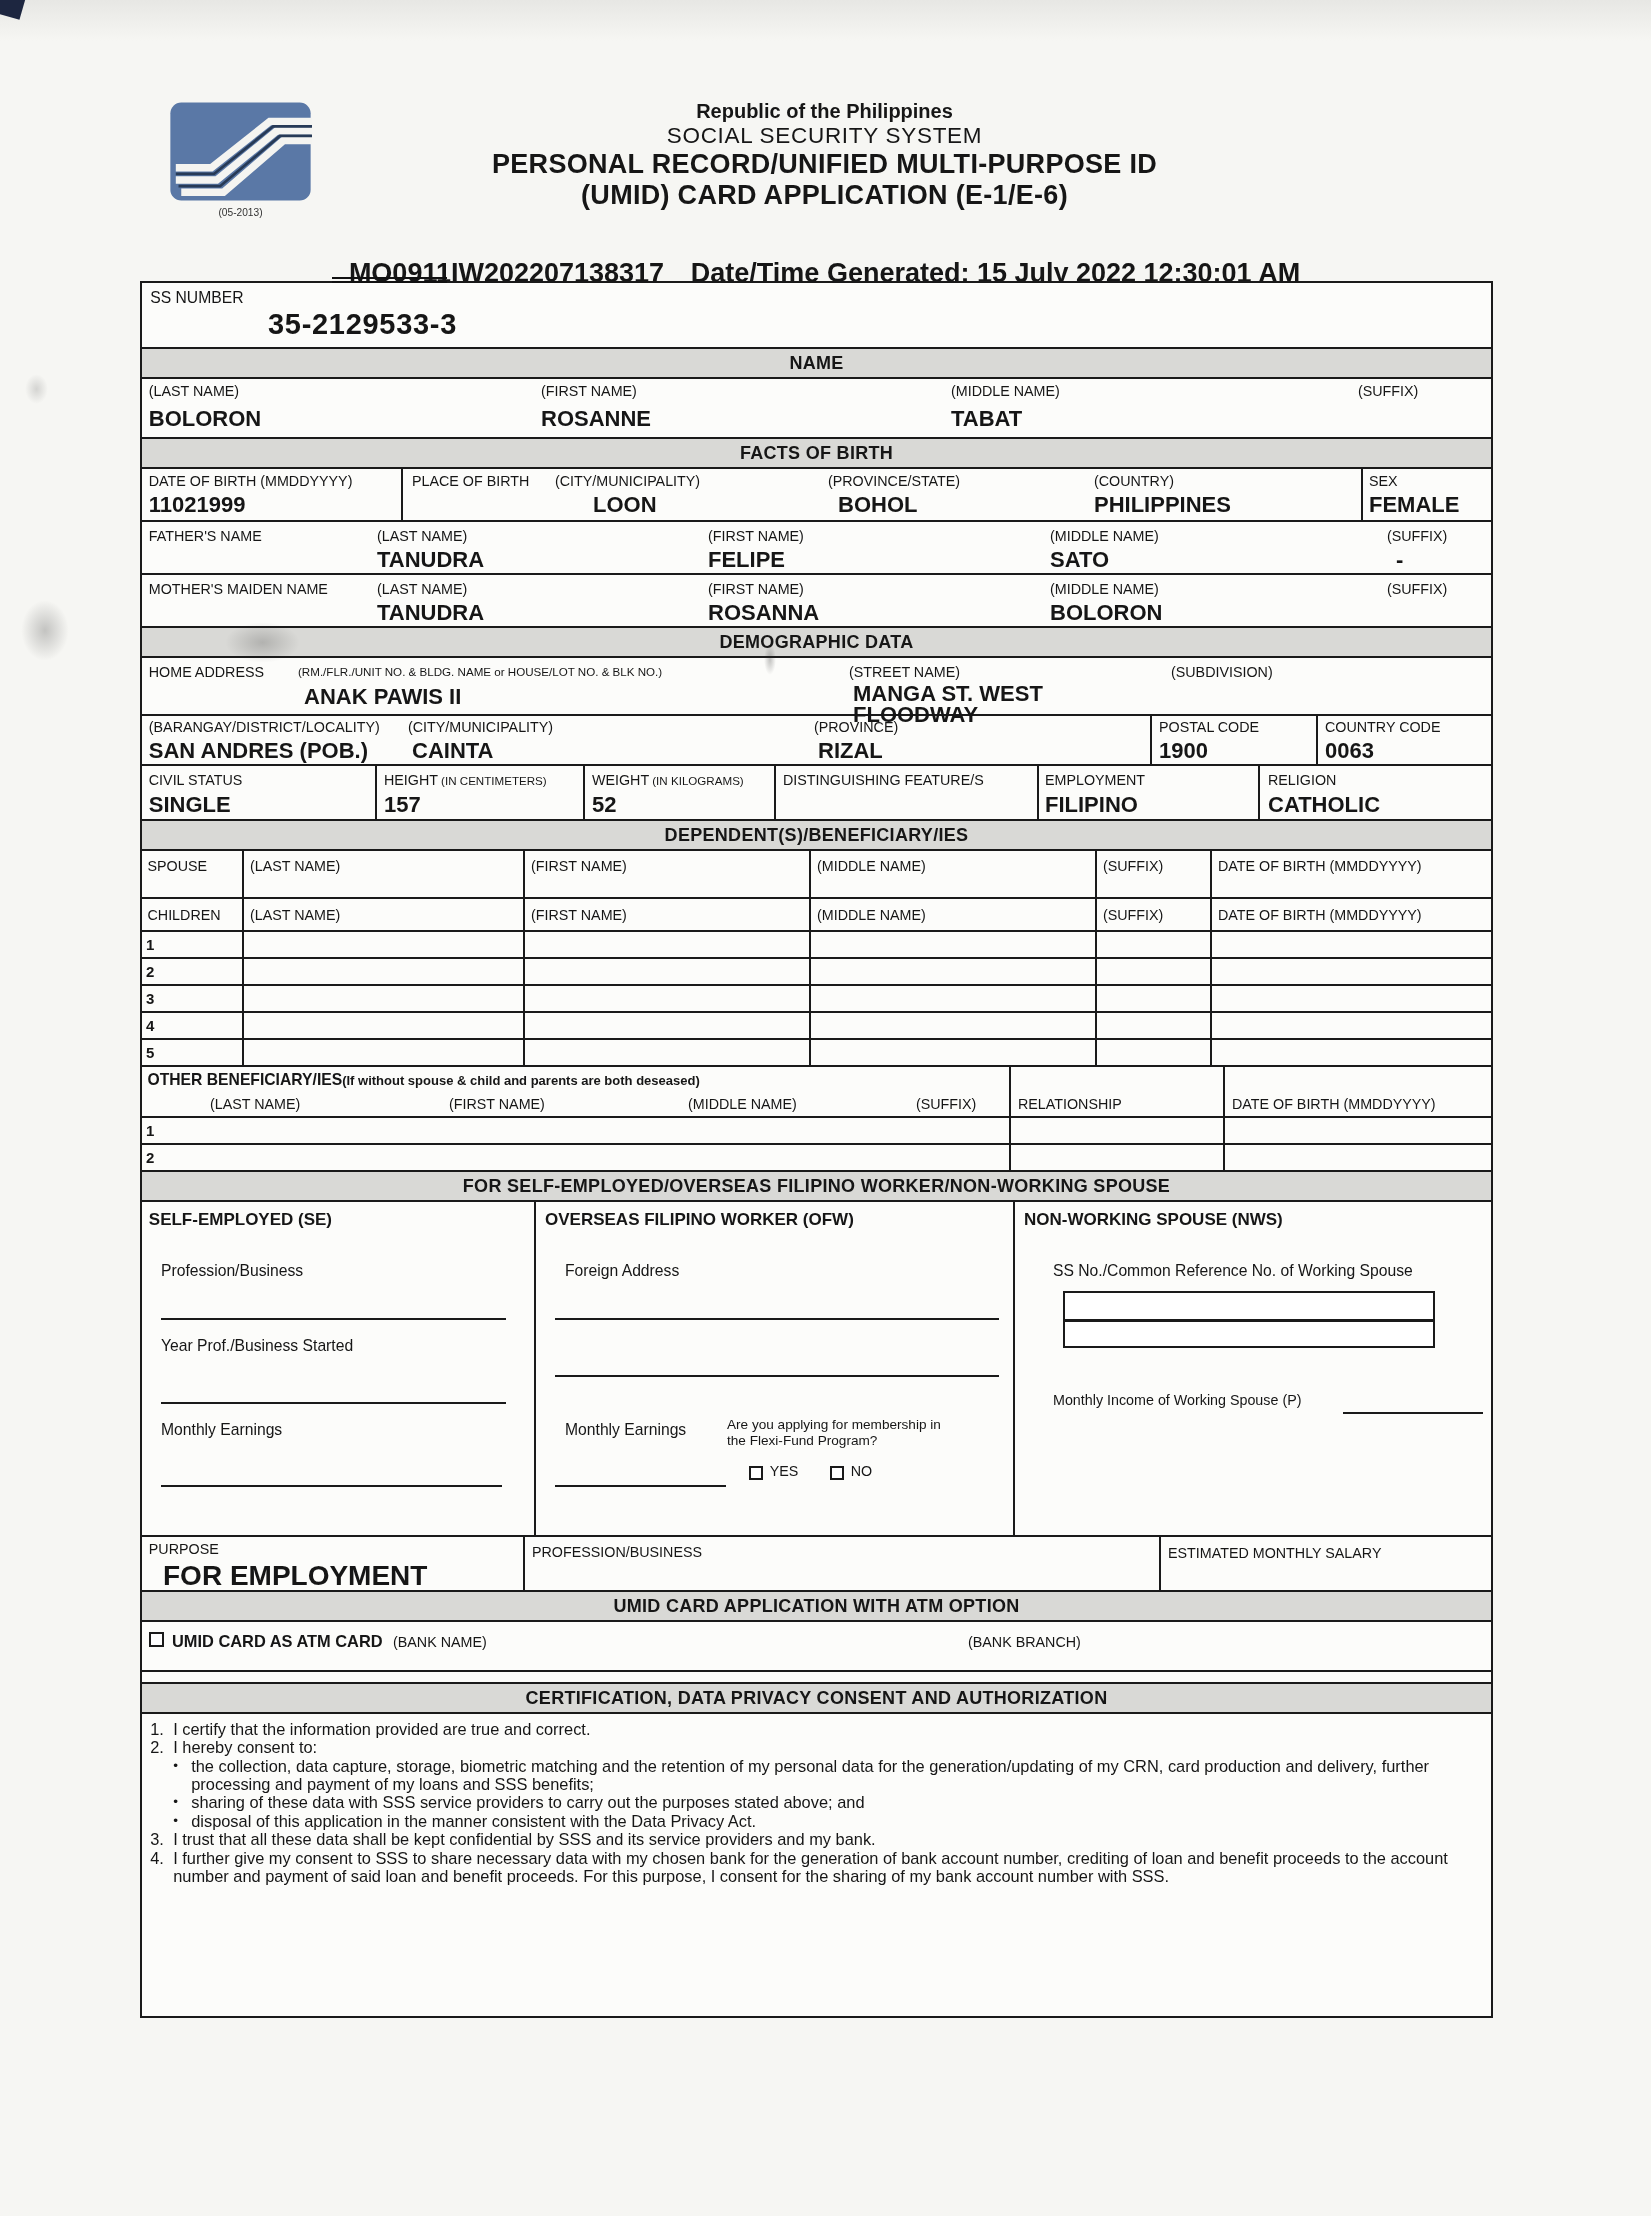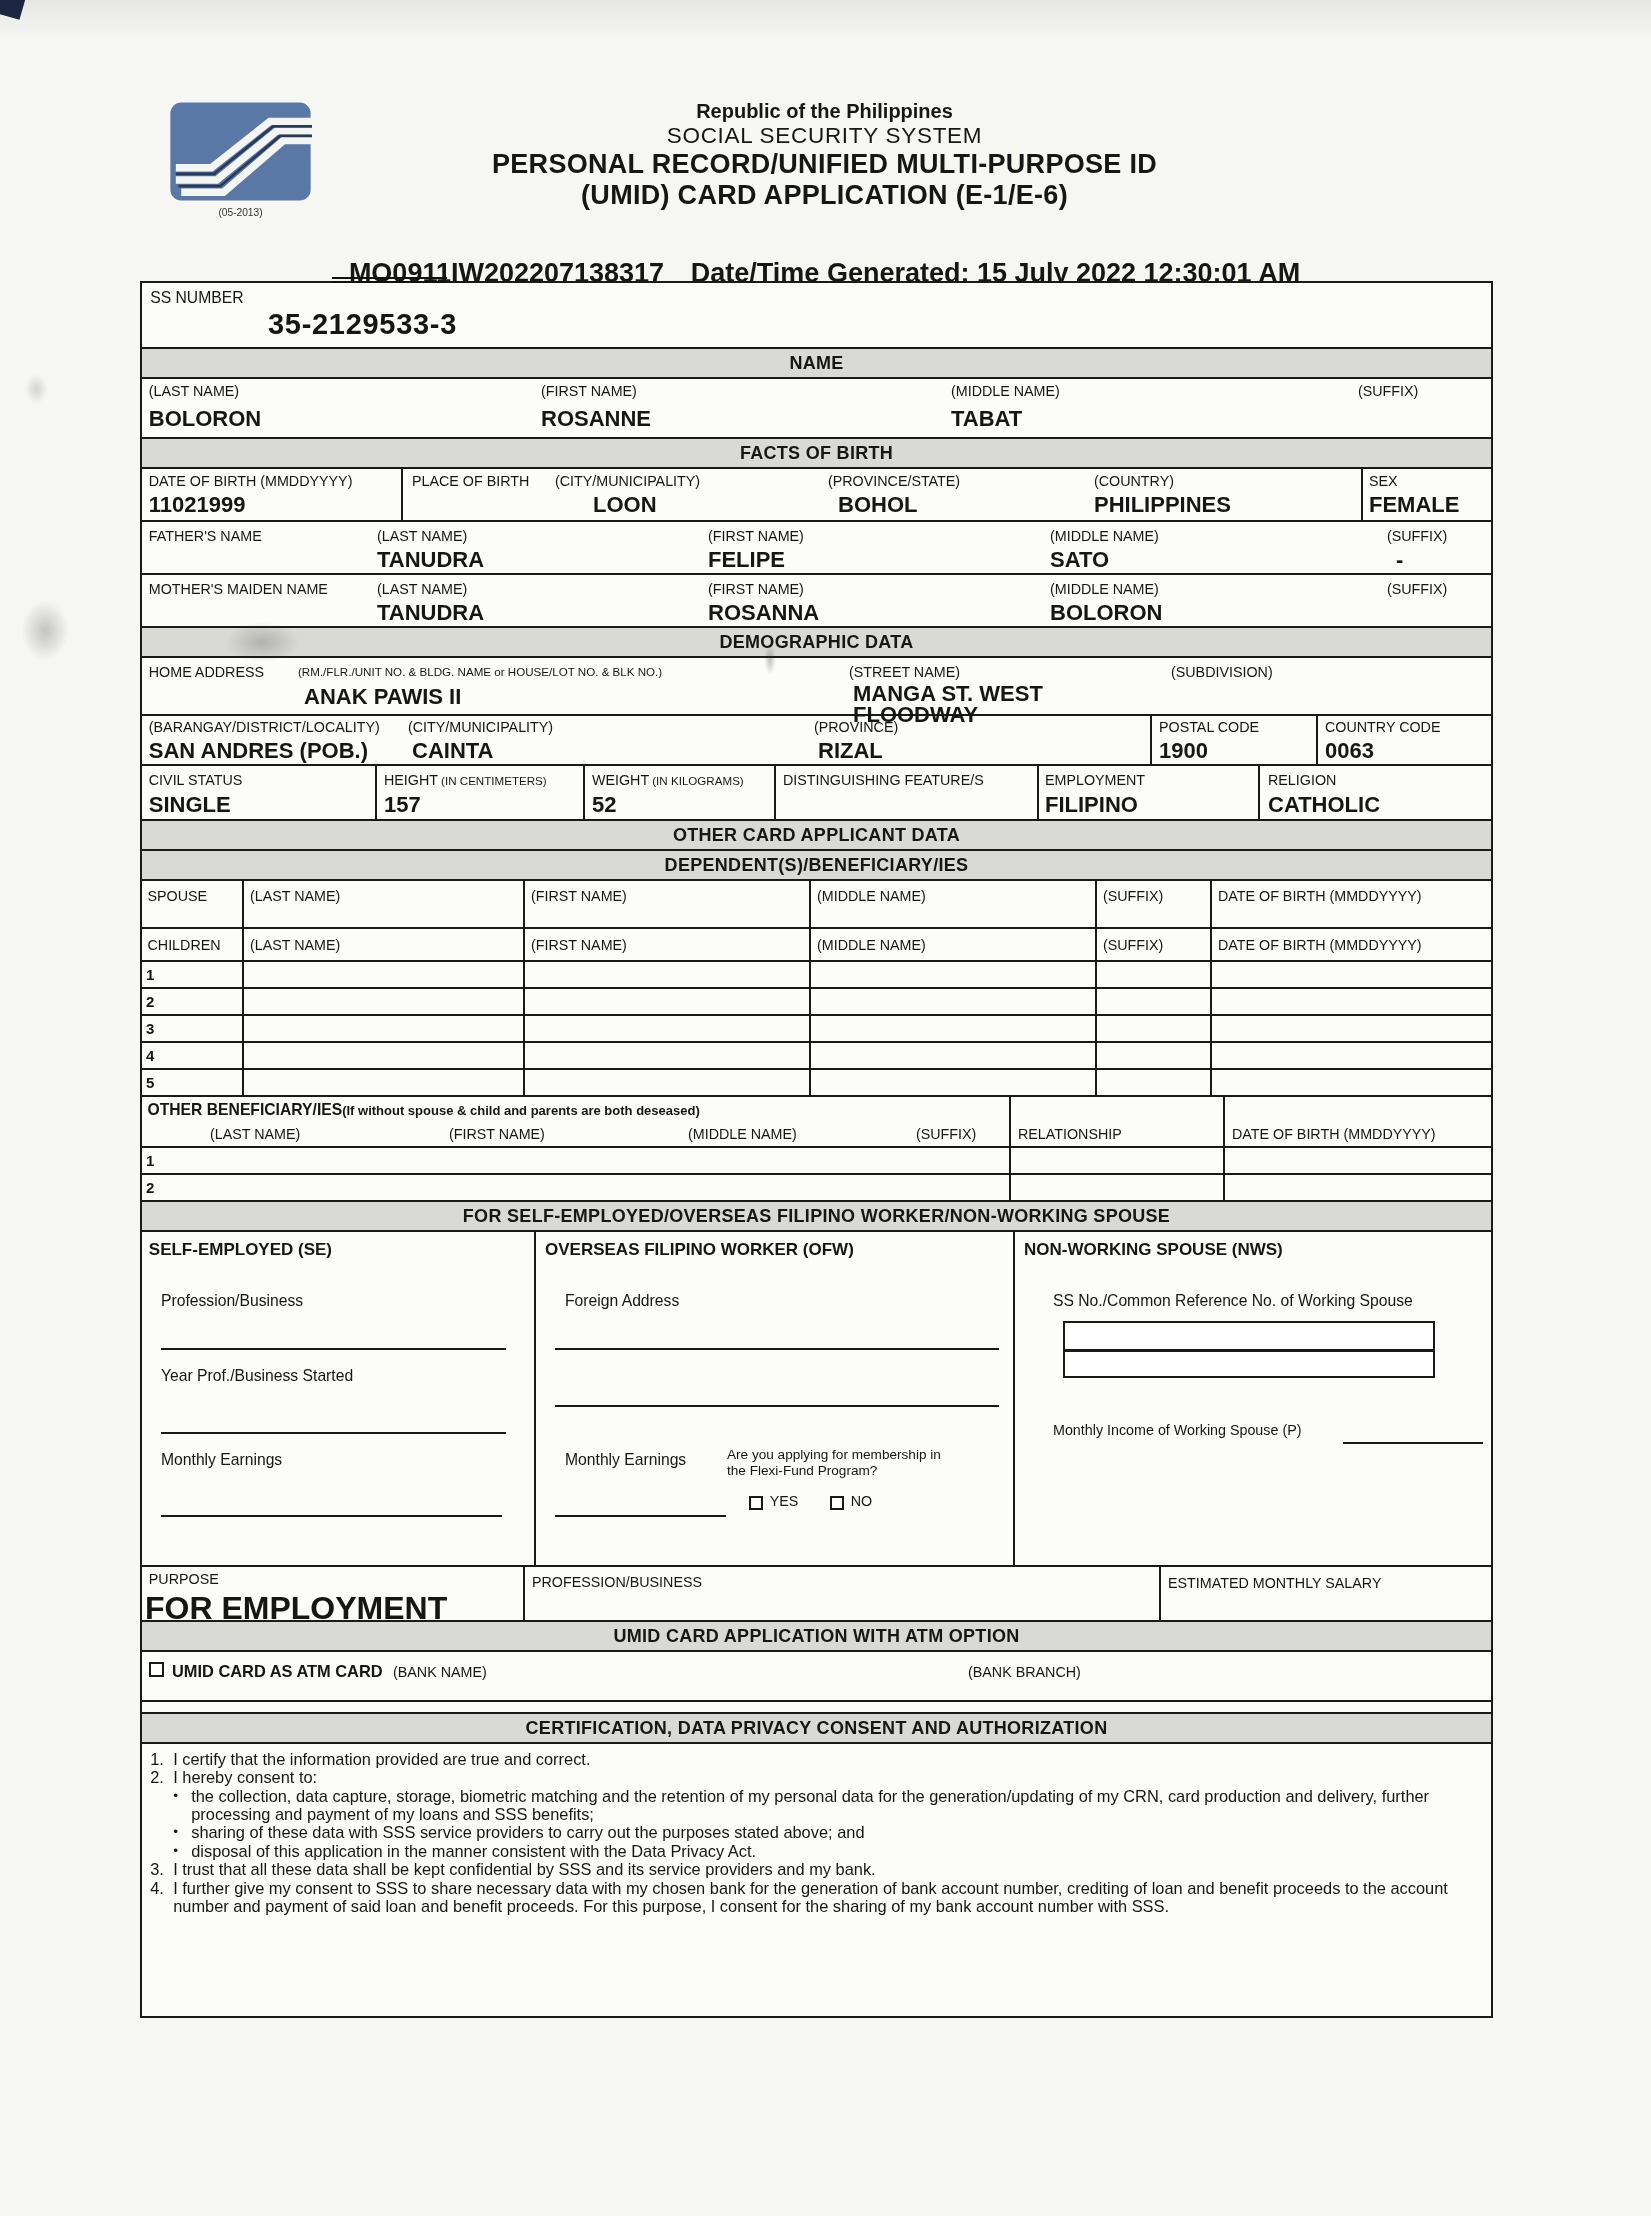--- a/index.html
+++ b/index.html
@@ -195,23 +195,20 @@
       <span class="abs lbl" style="left:903px;top:5.5px">EMPLOYMENT</span>
       <span class="abs lbl" style="left:1126px;top:5.5px">RELIGION</span>
       <span class="abs val" style="left:6.8px;top:26px">SINGLE</span>
       <span class="abs val" style="left:242px;top:26px">157</span>
       <span class="abs val" style="left:450px;top:26px">52</span>
       <span class="abs val" style="left:641px;top:26px"></span>
       <span class="abs val" style="left:903px;top:26px">FILIPINO</span>
       <span class="abs val" style="left:1126px;top:26px">CATHOLIC</span>
     </div>
 
-    <div class="bar">
-        <span>OTHER CARD APPLICANT DATA</span>
-      </div>
 
     <div class="bar">
         <span>DEPENDENT(S)/BENEFICIARY/IES</span>
       </div>
     <div style="position:relative">
       <div class="vline" style="left:100px"></div>
       <div class="vline" style="left:381px"></div>
       <div class="vline" style="left:667px"></div>
       <div class="vline" style="left:953px"></div>
       <div class="vline" style="left:1068px"></div>
@@ -312,21 +309,21 @@
       <span class="abs mix" style="left:911px;top:190px;font-size:14.3px">Monthly Income of Working Spouse (P)</span>
       <div class="uline" style="left:1201px;top:210px;width:140px"></div>
     </div>
 
     <div class="row h80">
       <div class="vline" style="left:381px"></div>
       <div class="vline" style="left:1017px"></div>
       <span class="abs lbl" style="left:6.8px;top:4.1px">PURPOSE</span>
       <span class="abs lbl" style="left:390px;top:6.8px">PROFESSION/BUSINESS</span>
       <span class="abs lbl" style="left:1026px;top:8.2px">ESTIMATED MONTHLY SALARY</span>
-      <span class="abs val" style="left:3px;top:23px;font-size:32px">FOR EMPLOYMENT</span>
+      <span class="abs val" style="left:21px;top:23px;font-size:28px">FOR EMPLOYMENT</span>
       <span class="abs val" style="left:390px;top:27px"></span>
       <span class="abs val" style="left:1026px;top:27px"></span>
     </div>
 
     <div class="bar">
         <span>UMID CARD APPLICATION WITH ATM OPTION</span>
       </div>
     <div class="row h74">
       <span class="cb abs" style="left:6.8px;top:9.6px"></span>
       <span class="abs" style="left:30px;top:9.6px;font-weight:bold;font-size:16.4px">UMID CARD AS ATM CARD</span>

